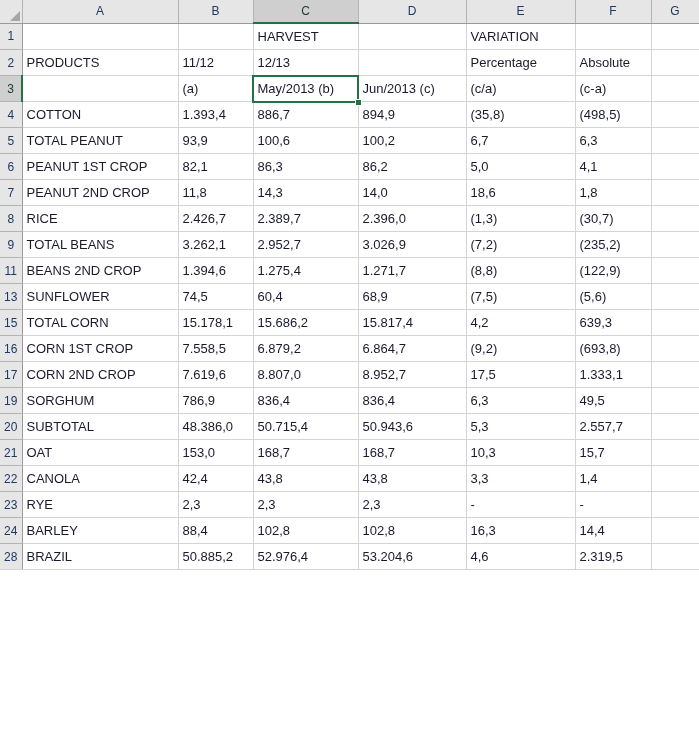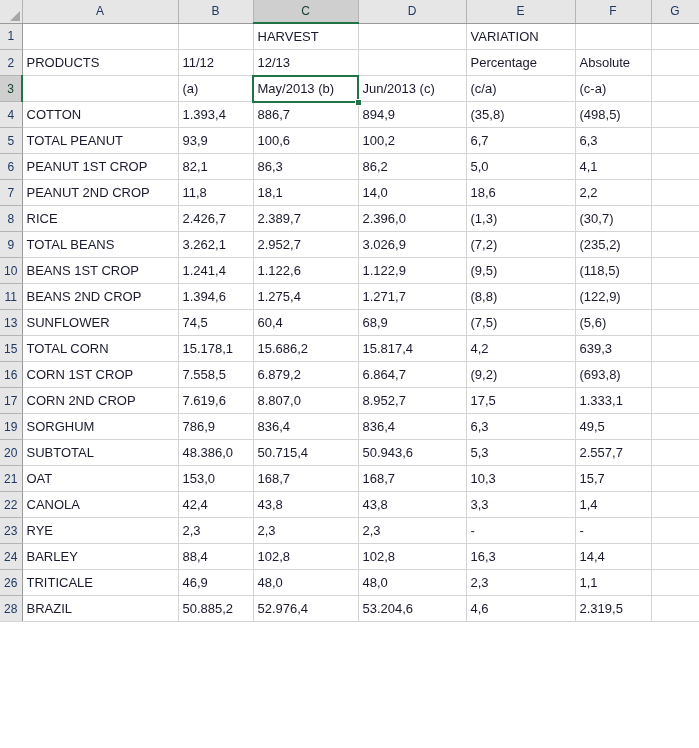--- a/index.html
+++ b/index.html
@@ -201,24 +201,24 @@
           <td class="cell">86,3</td>
           <td class="cell">86,2</td>
           <td class="cell">5,0</td>
           <td class="cell">4,1</td>
           <td class="cell"></td>
         </tr>
         <tr class="datarow">
           <td class="rowhead">7</td>
           <td class="cell">PEANUT 2ND CROP</td>
           <td class="cell">11,8</td>
-          <td class="cell">18,1</td>
+          <td class="cell">14,3</td>
           <td class="cell">14,0</td>
           <td class="cell">18,6</td>
-          <td class="cell">2,2</td>
+          <td class="cell">1,8</td>
           <td class="cell"></td>
         </tr>
         <tr class="datarow">
           <td class="rowhead">8</td>
           <td class="cell">RICE</td>
           <td class="cell">2.426,7</td>
           <td class="cell">2.389,7</td>
           <td class="cell">2.396,0</td>
           <td class="cell">(1,3)</td>
           <td class="cell">(30,7)</td>
@@ -228,30 +228,20 @@
           <td class="rowhead">9</td>
           <td class="cell">TOTAL BEANS</td>
           <td class="cell">3.262,1</td>
           <td class="cell">2.952,7</td>
           <td class="cell">3.026,9</td>
           <td class="cell">(7,2)</td>
           <td class="cell">(235,2)</td>
           <td class="cell"></td>
         </tr>
         <tr class="datarow">
-          <td class="rowhead">10</td>
-          <td class="cell">BEANS 1ST CROP</td>
-          <td class="cell">1.241,4</td>
-          <td class="cell">1.122,6</td>
-          <td class="cell">1.122,9</td>
-          <td class="cell">(9,5)</td>
-          <td class="cell">(118,5)</td>
-          <td class="cell"></td>
-        </tr>
-        <tr class="datarow">
           <td class="rowhead">11</td>
           <td class="cell">BEANS 2ND CROP</td>
           <td class="cell">1.394,6</td>
           <td class="cell">1.275,4</td>
           <td class="cell">1.271,7</td>
           <td class="cell">(8,8)</td>
           <td class="cell">(122,9)</td>
           <td class="cell"></td>
         </tr>
         <tr class="datarow">
@@ -348,30 +338,20 @@
           <td class="rowhead">24</td>
           <td class="cell">BARLEY</td>
           <td class="cell">88,4</td>
           <td class="cell">102,8</td>
           <td class="cell">102,8</td>
           <td class="cell">16,3</td>
           <td class="cell">14,4</td>
           <td class="cell"></td>
         </tr>
         <tr class="datarow">
-          <td class="rowhead">26</td>
-          <td class="cell">TRITICALE</td>
-          <td class="cell">46,9</td>
-          <td class="cell">48,0</td>
-          <td class="cell">48,0</td>
-          <td class="cell">2,3</td>
-          <td class="cell">1,1</td>
-          <td class="cell"></td>
-        </tr>
-        <tr class="datarow">
           <td class="rowhead">28</td>
           <td class="cell">BRAZIL</td>
           <td class="cell">50.885,2</td>
           <td class="cell">52.976,4</td>
           <td class="cell">53.204,6</td>
           <td class="cell">4,6</td>
           <td class="cell">2.319,5</td>
           <td class="cell"></td>
         </tr>
       </tbody>

